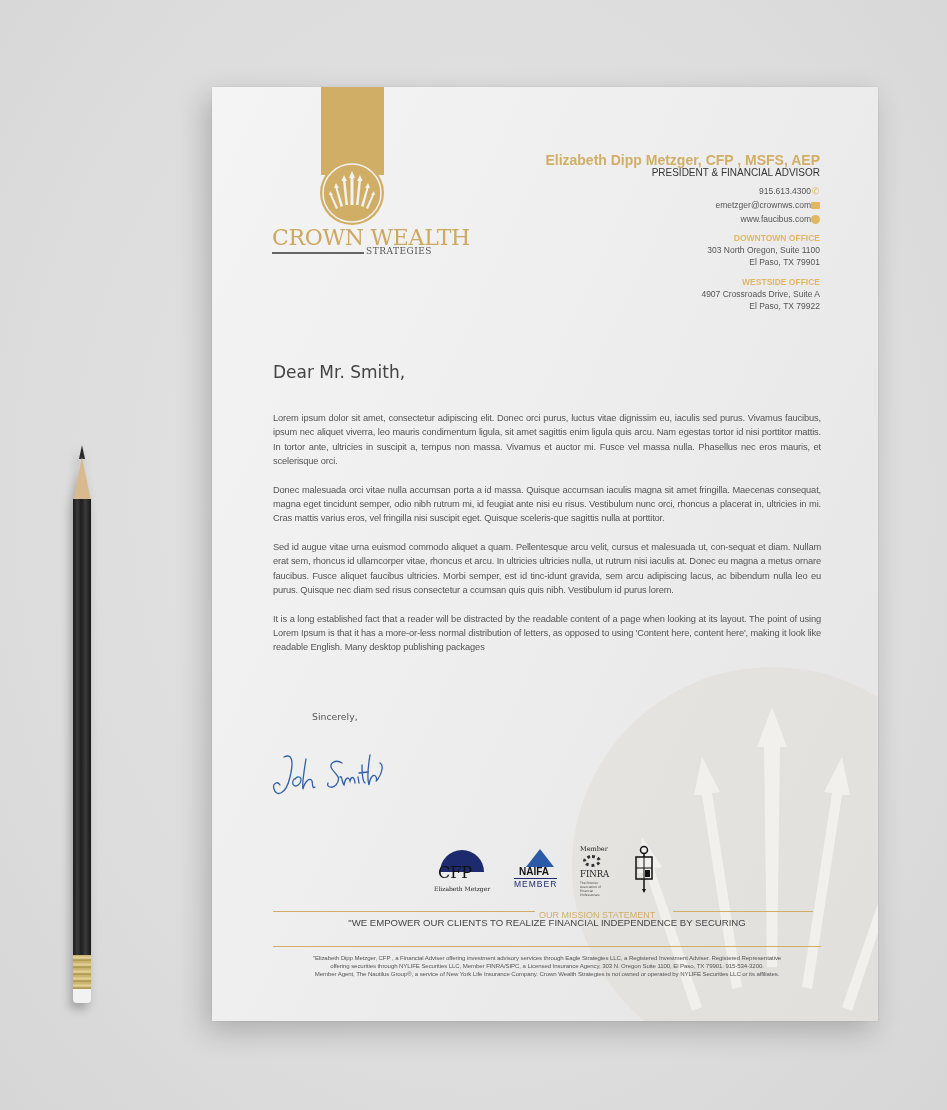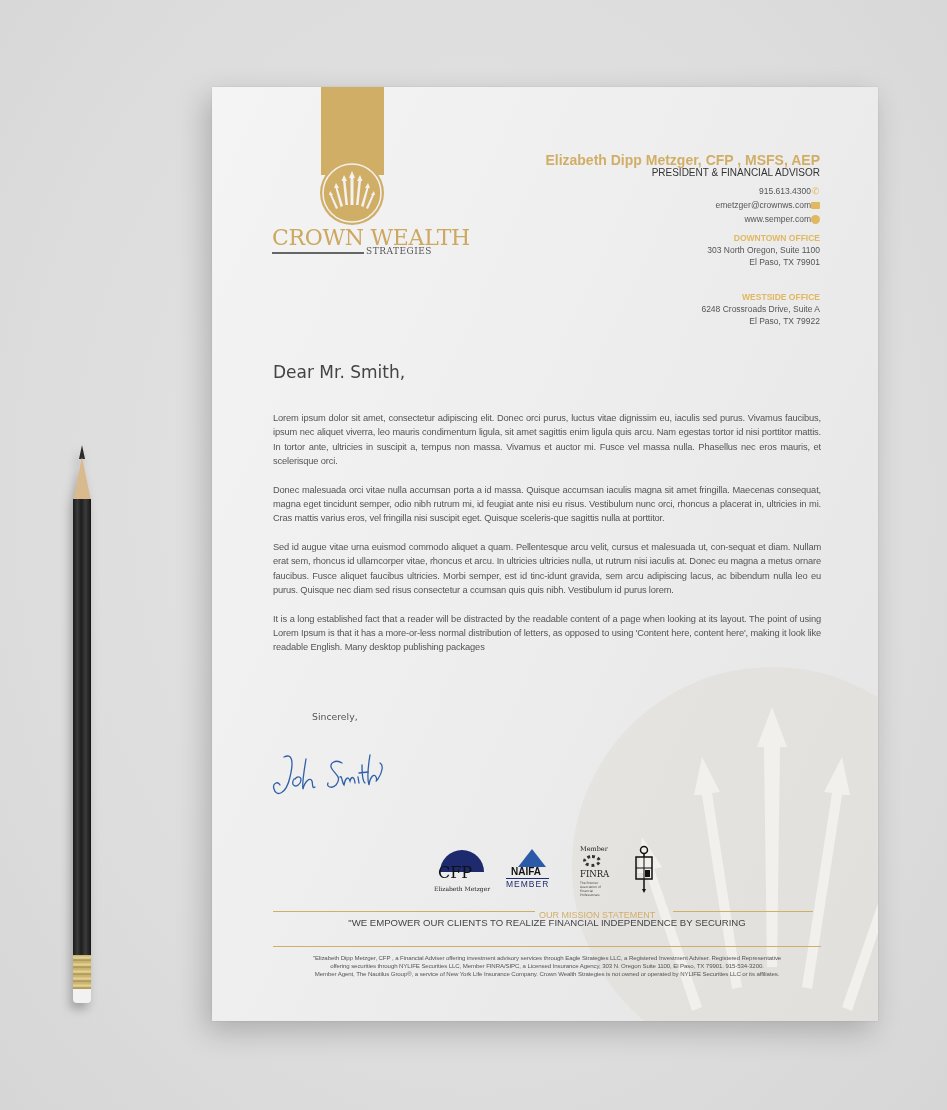--- a/index.html
+++ b/index.html
@@ -133,33 +133,33 @@
     <div class="title">PRESIDENT &amp; FINANCIAL ADVISOR</div>
     <div class="line first">
       <span>915.613.4300</span>
       <span class="ico">✆</span>
     </div>
     <div class="line">
       <span>emetzger@crownws.com</span>
       <span class="ico env"></span>
     </div>
     <div class="line">
-      <span>www.semper.com</span>
+      <span>www.faucibus.com</span>
       <span class="ico globe"></span>
     </div>
   </div>
 
   <div class="office" style="top:145px;">
     <div class="hd">DOWNTOWN OFFICE</div>
     <div>303 North Oregon, Suite 1100</div>
     <div>El Paso, TX 79901</div>
   </div>
-  <div class="office" style="top:204px;">
+  <div class="office" style="top:189px;">
     <div class="hd">WESTSIDE OFFICE</div>
-    <div>6248 Crossroads Drive, Suite A</div>
+    <div>4907 Crossroads Drive, Suite A</div>
     <div>El Paso, TX 79922</div>
   </div>
 
   <div class="salutation">Dear Mr. Smith,</div>
 
   <div class="body-text">
     <p>Lorem ipsum dolor sit amet, consectetur adipiscing elit. Donec orci purus, luctus vitae dignissim eu, iaculis sed purus. Vivamus faucibus, ipsum nec aliquet viverra, leo mauris condimentum ligula, sit amet sagittis enim ligula quis arcu. Nam egestas tortor id nisi porttitor mattis. In tortor ante, ultricies in suscipit a, tempus non massa. Vivamus et auctor mi. Fusce vel massa nulla. Phasellus nec eros mauris, et scelerisque orci.</p>
     <p>Donec malesuada orci vitae nulla accumsan porta a id massa. Quisque accumsan iaculis magna sit amet fringilla. Maecenas consequat, magna eget tincidunt semper, odio nibh rutrum mi, id feugiat ante nisi eu risus. Vestibulum nunc orci, rhoncus a placerat in, ultricies in mi. Cras mattis varius eros, vel fringilla nisi suscipit eget. Quisque sceleris-que sagittis nulla at porttitor.</p>
     <p>Sed id augue vitae urna euismod commodo aliquet a quam. Pellentesque arcu velit, cursus et malesuada ut, con-sequat et diam. Nullam erat sem, rhoncus id ullamcorper vitae, rhoncus et arcu. In ultricies ultricies nulla, ut rutrum nisi iaculis at. Donec eu magna a metus ornare faucibus. Fusce aliquet faucibus ultricies. Morbi semper, est id tinc-idunt gravida, sem arcu adipiscing lacus, ac bibendum nulla leo eu purus. Quisque nec diam sed risus consectetur a ccumsan quis quis nibh. Vestibulum id purus lorem.</p>
     <p>It is a long established fact that a reader will be distracted by the readable content of a page when looking at its layout. The point of using Lorem Ipsum is that it has a more-or-less normal distribution of letters, as opposed to using 'Content here, content here', making it look like readable English. Many desktop publishing packages</p>
@@ -181,21 +181,21 @@
       </g>
     </svg>
   </div>
 
   <div class="badges">
     <div class="badge" style="left:0;width:60px;height:50px;">
       <div class="cfp-arc"></div>
       <div class="cfp-txt">CFP</div>
       <div class="cfp-name">Elizabeth Metzger</div>
     </div>
-    <div class="badge" style="left:72px;width:50px;height:50px;text-align:right;">
+    <div class="badge" style="left:80px;width:50px;height:50px;text-align:right;">
       <div class="naifa-tri"></div>
       <div class="naifa-txt">NAIFA</div>
       <div class="naifa-mem">MEMBER</div>
     </div>
     <div class="badge" style="left:146px;width:36px;height:50px;">
       <div class="mdrt-top">Member</div>
       <div class="mdrt-ring"></div>
       <div class="mdrt-txt">FINRA</div>
       <div class="mdrt-sub">The Premier Association of Financial Professionals</div>
     </div>

